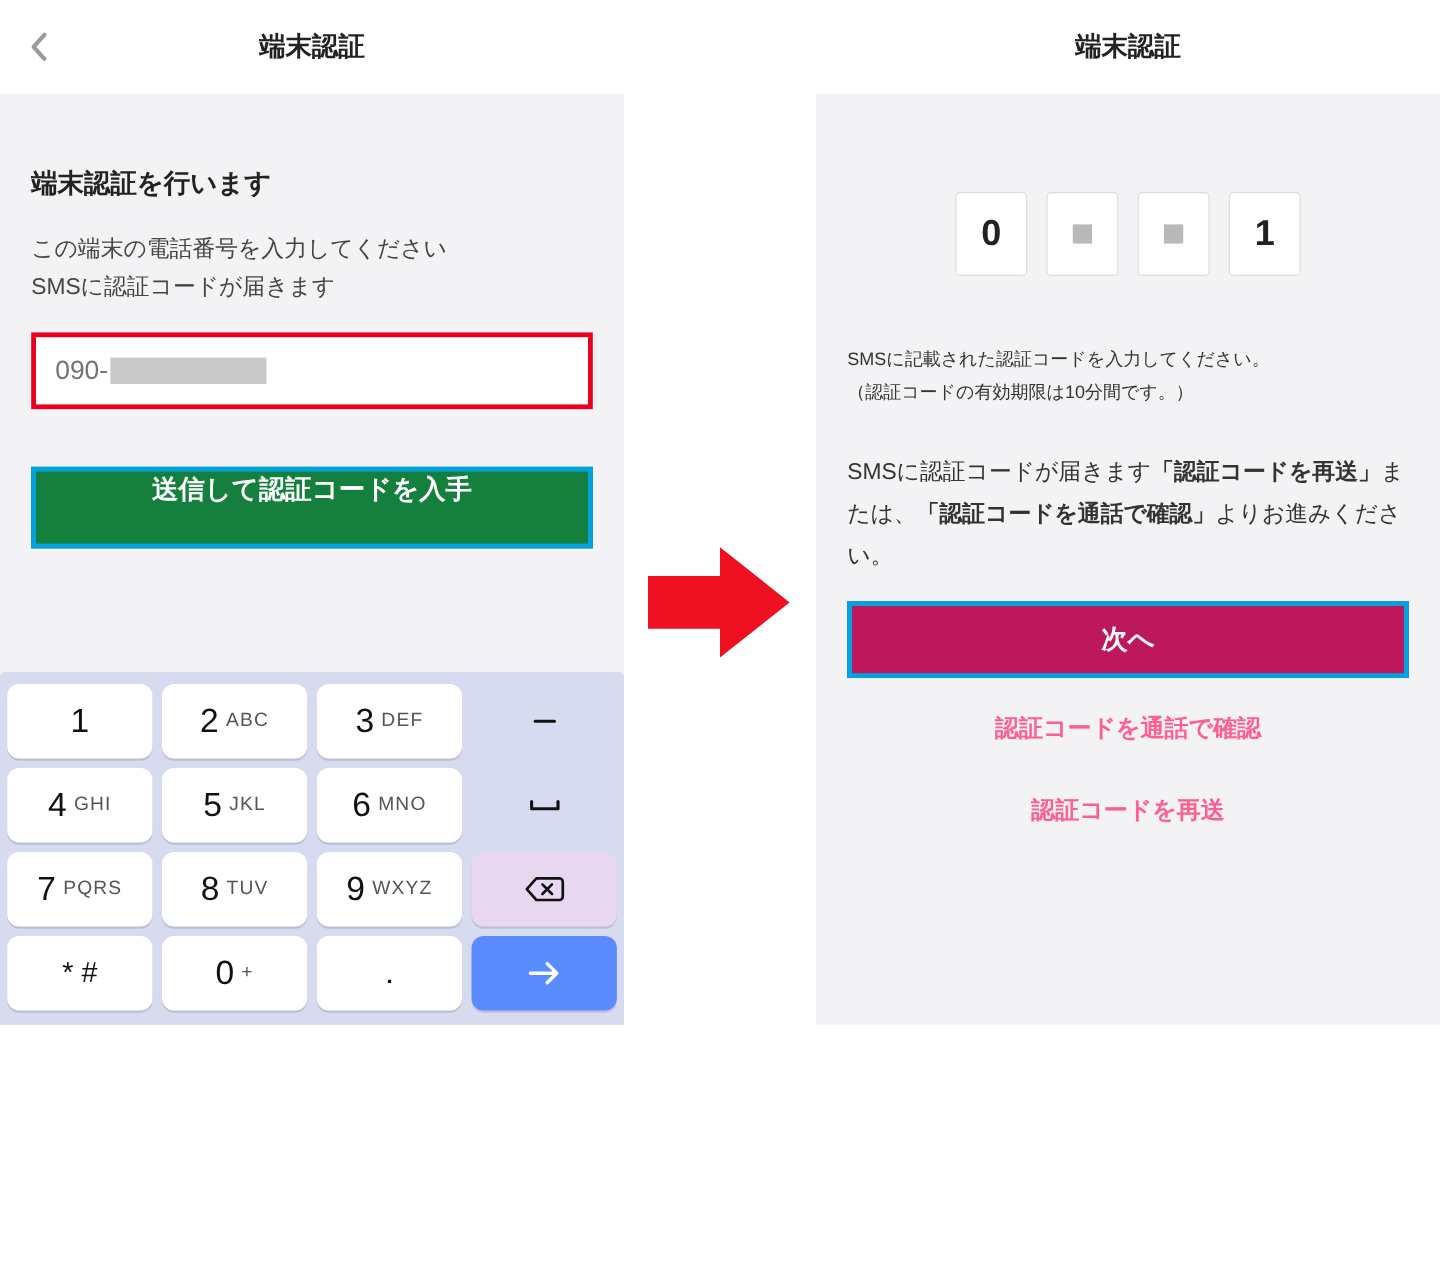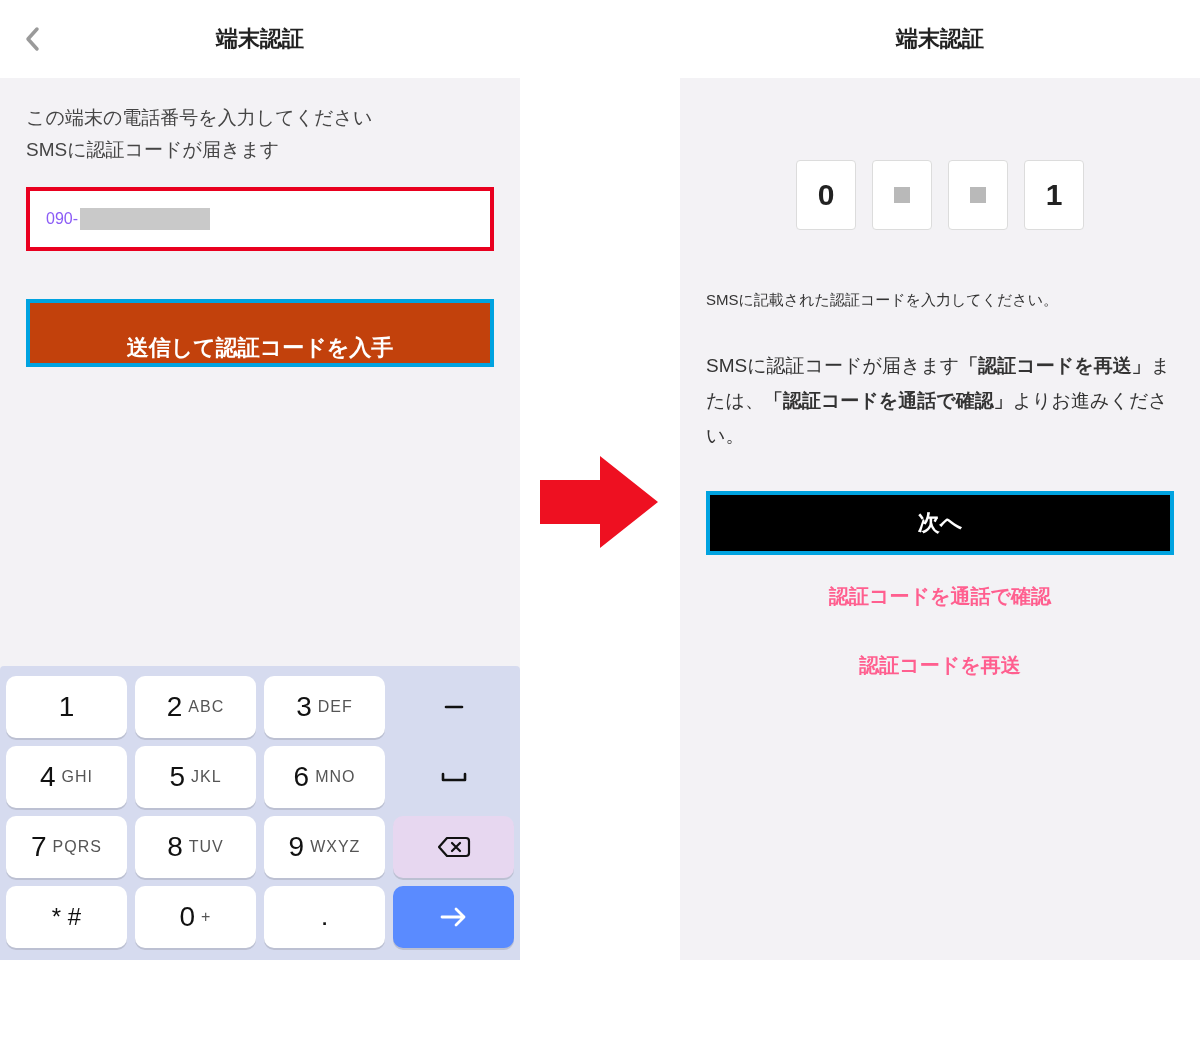--- a/index.html
+++ b/index.html
@@ -10,21 +10,21 @@
     height: 1058px;
     position: relative;
     overflow: hidden;
   }
   .stage { position: relative; width: 1200px; height: 1058px; }
 
   .phone {
     position: absolute;
     top: 0;
     width: 520px;
-    height: 960px;
+    height: 854px;
     background: #ffffff;
     display: flex;
     flex-direction: column;
   }
   .phone-left  { left: 0; }
   .phone-right { left: 680px; }
 
   
   .hdr {
     height: 78px;
@@ -48,33 +48,33 @@
   .lp-desc { font-size:19px; color:#444; line-height:1.7; margin-top:24px; }
 
   .phone-input-hi {
     margin-top:20px;
     border:4px solid #e9001f;
     background:#ffffff;
     height:64px;
     display:flex; align-items:center;
     padding:0 16px;
   }
-  .phone-input-hi .prefix { font-size:16px; color:#8b5cf6; }
+  .phone-input-hi .prefix { font-size:22px; color:#737373; }
   .phone-input-hi .redact {
     width:130px; height:22px; background:#c9c9c9; margin-left:2px;
   }
 
   .send-btn-hi {
     margin-top:48px;
     border:4px solid #00a3e0;
     height:68px;
-    background:#c2410c;
+    background:#15803d;
     color:#ffffff;
     font-size:22px; font-weight:700;
-    display:flex; align-items:flex-end; justify-content:center;
+    display:flex; align-items:flex-start; justify-content:center;
     cursor:pointer;
   }
 
   
   .keypad {
     position:absolute; left:0; bottom:0; width:520px;
     background:#d6dbef;
     padding:10px 6px 4px 6px;
     border-top-left-radius:4px; border-top-right-radius:4px;
   }
@@ -103,24 +103,24 @@
     display:flex; align-items:center; justify-content:center;
     font-size:30px; font-weight:700; color:#222;
   }
   .code-box .blk { width:16px; height:16px; background:#b9b9b9; }
 
   .rp-desc { font-size:15px; color:#333; line-height:1.85; margin-top:56px; }
   .rp-desc2 { font-size:19px; color:#333; line-height:1.85; margin-top:34px; }
   .rp-desc2 b { font-weight:700; }
 
   .next-btn-hi {
-    margin-top:38px;
+    margin-top:20px;
     border:4px solid #00a3e0;
     height:64px;
-    background:#000000;
+    background:#be185d;
     color:#ffffff;
     font-size:22px; font-weight:700;
     display:flex; align-items:center; justify-content:center;
     cursor:pointer;
   }
   .link { text-align:center; font-size:20px; font-weight:700; color:#ff5f8f; cursor:pointer; }
   .link1 { margin-top:42px; }
   .link2 { margin-top:28px; }
 
   
@@ -140,20 +140,21 @@
     <div class="hdr">
       <div class="back">
         <svg width="20" height="28" viewBox="0 0 20 28" fill="none">
           <path d="M14 4 L5 14 L14 24" stroke="#9a9a9a" stroke-width="3.5" stroke-linecap="round" stroke-linejoin="round"></path>
         </svg>
       </div>
       <div class="hdr-title">端末認証</div>
     </div>
 
     <div class="body-area">
+      <div class="lp-h2">端末認証を行います</div>
       <div class="lp-desc">
         <span>この端末の電話番号を入力してください</span><br>
         <span>SMSに認証コードが届きます</span>
       </div>
       <div class="phone-input-hi">
         <span class="prefix">090-</span>
         <span class="redact"></span>
       </div>
       <div class="send-btn-hi">
         <span>送信して認証コードを入手</span>
@@ -264,20 +265,21 @@
         <div class="code-box">
             <span class="blk"></span>
           </div>
         <div class="code-box">
             <span>1</span>
           </div>
       </div>
 
       <div class="rp-desc">
         <span>SMSに記載された認証コードを入力してください。</span><br>
+        <span>（認証コードの有効期限は10分間です。）</span>
       </div>
 
       <div class="rp-desc2">
         <span>SMSに認証コードが届きます</span><b>「認証コードを再送」</b><span>または、</span><b>「認証コードを通話で確認」</b><span>よりお進みください。</span>
       </div>
 
       <div class="next-btn-hi">
         <span>次へ</span>
       </div>
 

